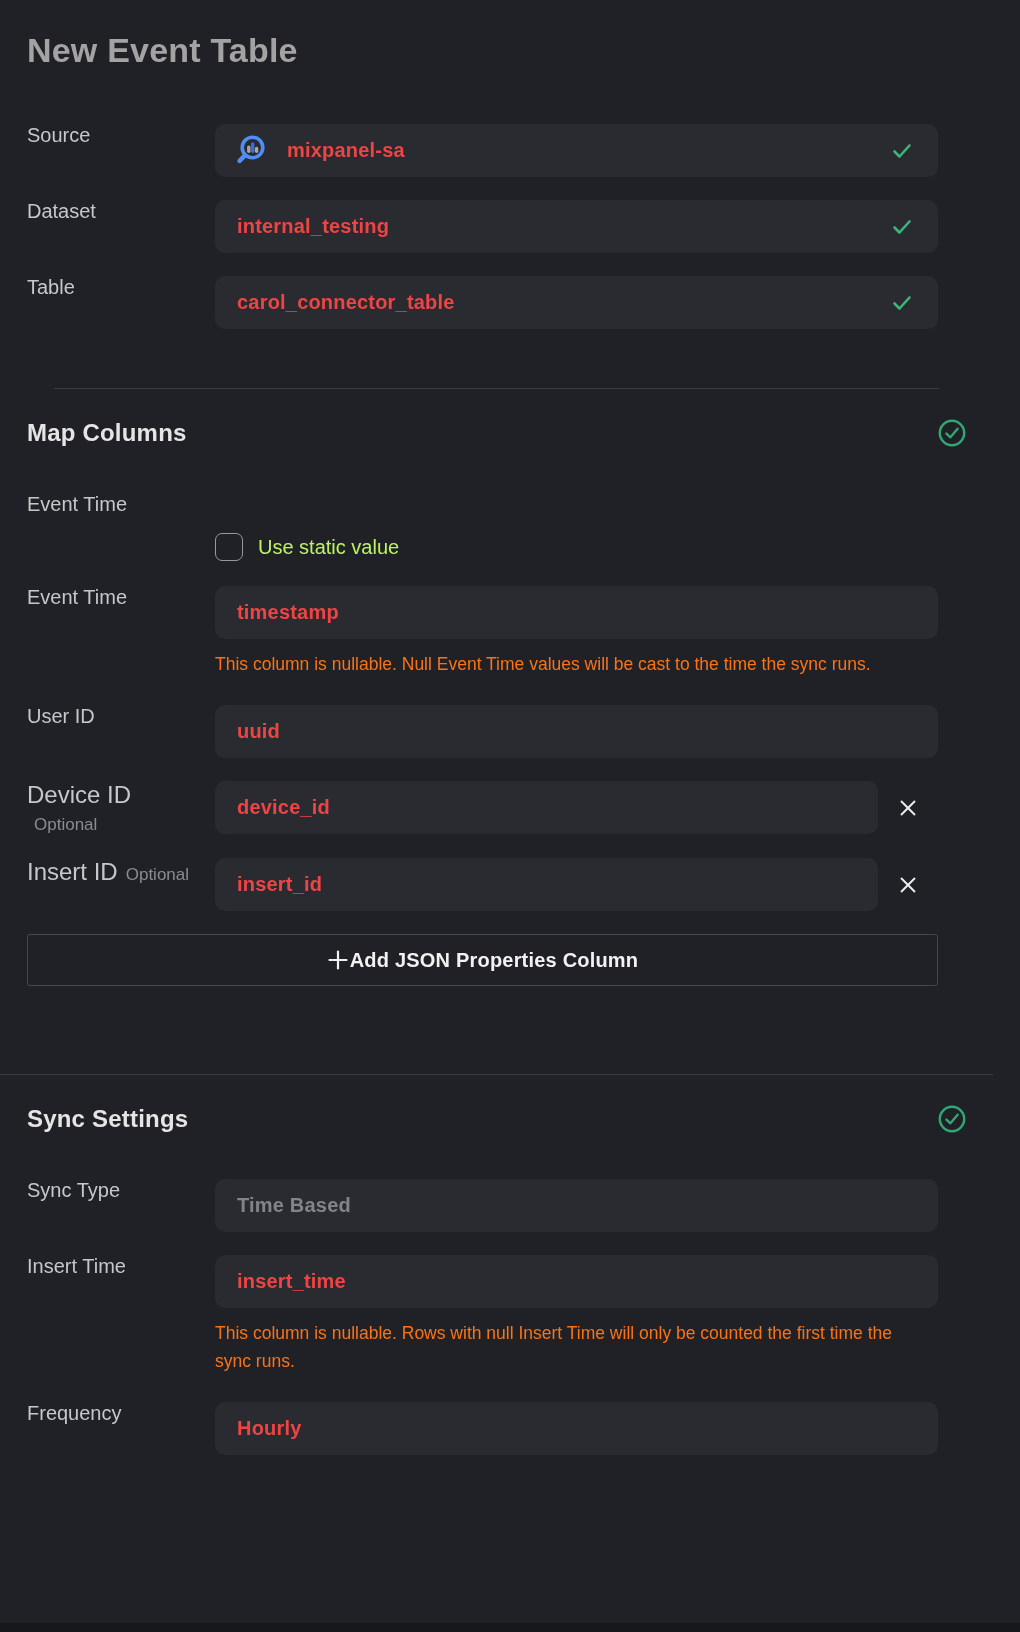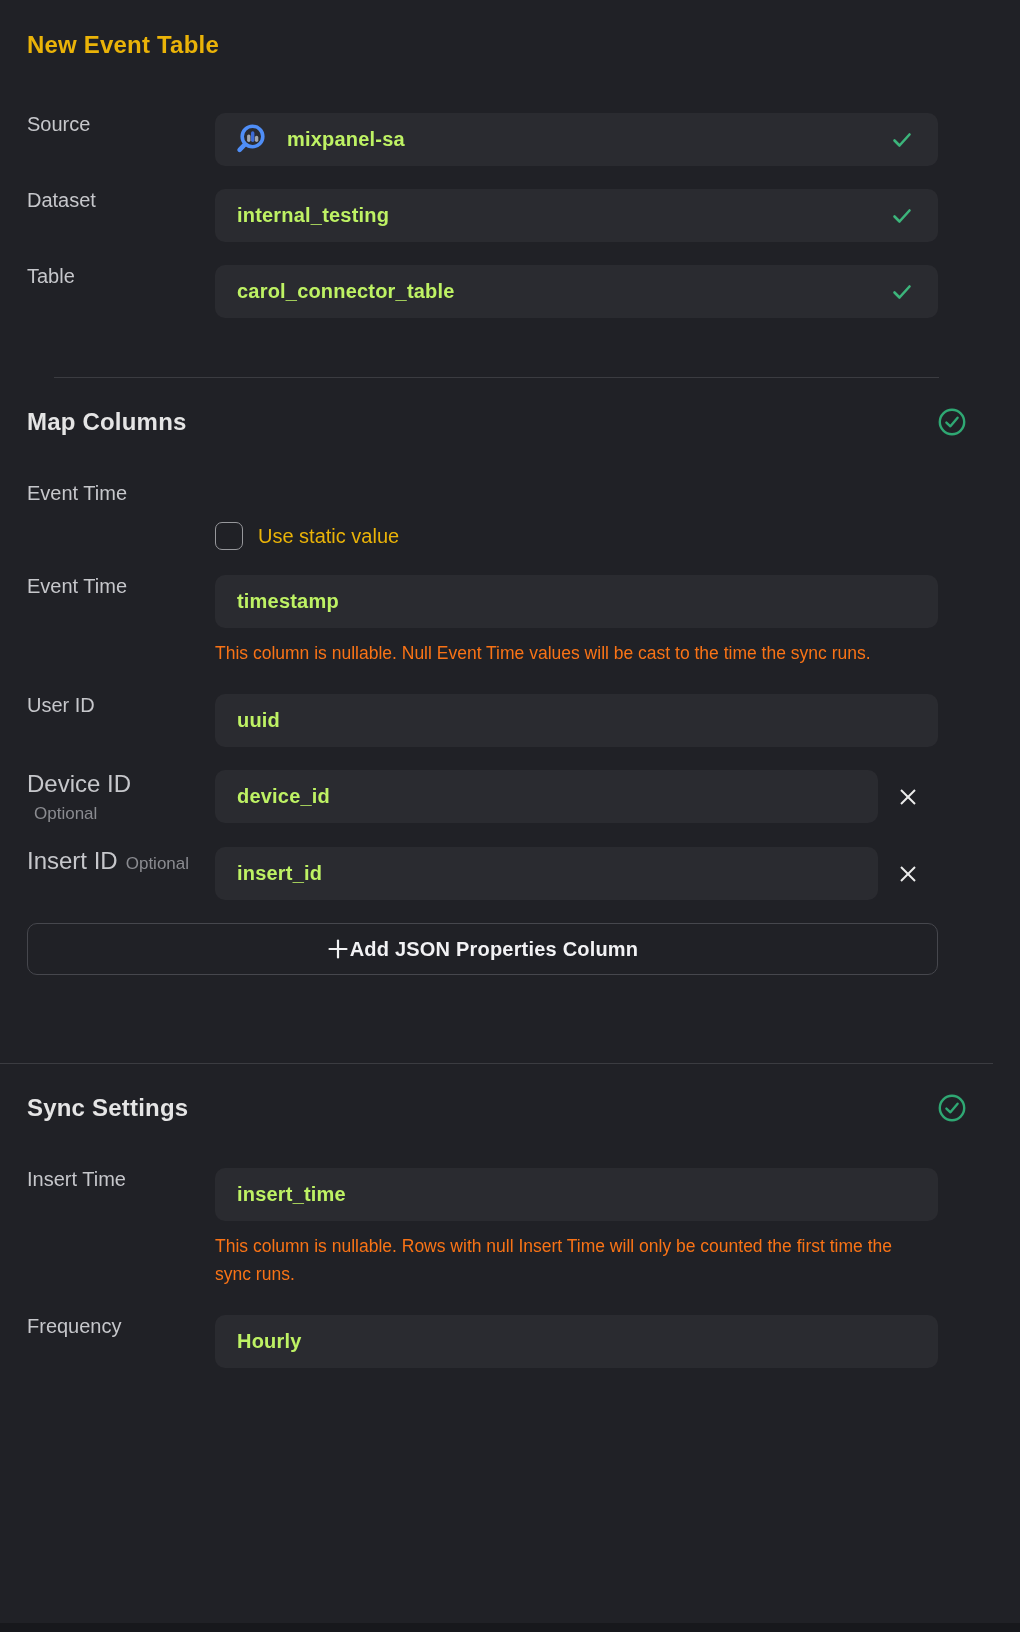--- a/index.html
+++ b/index.html
@@ -8,38 +8,38 @@
     width:1020px; height:1632px;
     background:#202126;
     font-family:"Liberation Sans", sans-serif;
     overflow:hidden;
     -webkit-font-smoothing:antialiased;
   }
   .content { padding:0 54px 0 27px; }
 
   .title {
     margin:0; padding-top:31px;
-    font-size:24px; font-weight:700; color:#eab308; letter-spacing:0.2px;
+    font-size:34px; font-weight:700; color:#a3a3a3; letter-spacing:0.2px;
   }
 
   .conn-section { margin-top:54px; }
 
   .frow { display:flex; align-items:flex-start; margin-right:28px; margin-bottom:23px; }
   .flabel { width:188px; flex:none; font-size:20px; color:#c6c7cb; }
   .flabel .lbl-main { font-size:24px; color:#c6c7cb; }
   .optional { font-size:17px; color:#8a8b90; }
   .optional.stacked { display:block; margin:6px 0 0 7px; }
   .optional.inline { margin-left:8px; }
 
   .field {
     flex:1; height:53px; background:#2a2b30; border-radius:10px;
     display:flex; align-items:center; padding:0 22px; position:relative;
     box-sizing:border-box; cursor:pointer;
   }
-  .fvalue { font-size:20px; font-weight:600; color:#bef264; letter-spacing:0.2px; white-space:nowrap; }
+  .fvalue { font-size:20px; font-weight:600; color:#ef4444; letter-spacing:0.2px; white-space:nowrap; }
   .fvalue.muted { color:#83848a; font-weight:600; }
   .src-icon { display:flex; align-items:center; margin-right:14px; margin-left:-2px; }
   .check-icon { position:absolute; right:24px; top:50%; transform:translateY(-50%); display:flex; }
 
   .x-btn {
     width:60px; flex:none; display:flex; justify-content:center; align-items:center;
     background:none; border:none; padding:0; cursor:pointer; height:53px;
   }
 
   .divider { border:none; border-top:1px solid #3b3c41; margin:0 27px; }
@@ -52,32 +52,32 @@
   }
   .section-title { margin:0; font-size:24px; font-weight:700; color:#e5e5e5; letter-spacing:0.2px; }
   .circle-check { display:flex; }
 
   .checkbox-row { display:flex; align-items:center; margin:-6px 28px 25px 188px; }
   .checkbox {
     width:28px; height:28px; box-sizing:border-box;
     border:1.5px solid #97989c; border-radius:7px; background:transparent;
     flex:none; cursor:pointer; padding:0;
   }
-  .checkbox-label { margin-left:15px; font-size:20px; color:#eab308; cursor:pointer; }
+  .checkbox-label { margin-left:15px; font-size:20px; color:#bef264; cursor:pointer; }
 
   .warning {
     margin:-12px 28px 27px 188px;
     max-width:712px;
     font-size:17.5px; line-height:28px; color:#f97316;
   }
 
   .add-btn {
     display:flex; align-items:center; justify-content:center; gap:1px;
     width:calc(100% - 28px); height:52px; margin-top:1px;
-    background:transparent; border:1px solid #46474d; border-radius:10px;
+    background:transparent; border:1px solid #46474d; border-radius:3px;
     color:#f2f2f4; font-family:"Liberation Sans", sans-serif;
     font-size:20px; font-weight:700; letter-spacing:0.2px; cursor:pointer;
   }
 
   .footer-strip { position:absolute; left:0; right:0; bottom:0; height:9px; background:#17181c; }
 </style>
 </head>
 <body>
 
 <div class="page">
@@ -220,20 +220,26 @@
     <div class="section-header">
       <h2 class="section-title">Sync Settings</h2>
       <span class="circle-check">
         <svg width="28" height="28" viewBox="0 0 28 28" fill="none">
           <circle cx="14" cy="14" r="12.2" stroke="#2fa873" stroke-width="2.4"></circle>
           <polyline points="8.4,14.6 12.4,18.3 19.6,9.7" stroke="#2fa873" stroke-width="2.4" stroke-linecap="round" stroke-linejoin="round"></polyline>
         </svg>
       </span>
     </div>
 
+    <div class="frow">
+      <div class="flabel">Sync Type</div>
+      <div class="field">
+        <span class="fvalue muted">Time Based</span>
+      </div>
+    </div>
 
     <div class="frow">
       <div class="flabel">Insert Time</div>
       <div class="field">
         <span class="fvalue">insert_time</span>
       </div>
     </div>
 
     <div class="warning">This column is nullable. Rows with null Insert Time will only be counted the first time the sync runs.</div>
 

